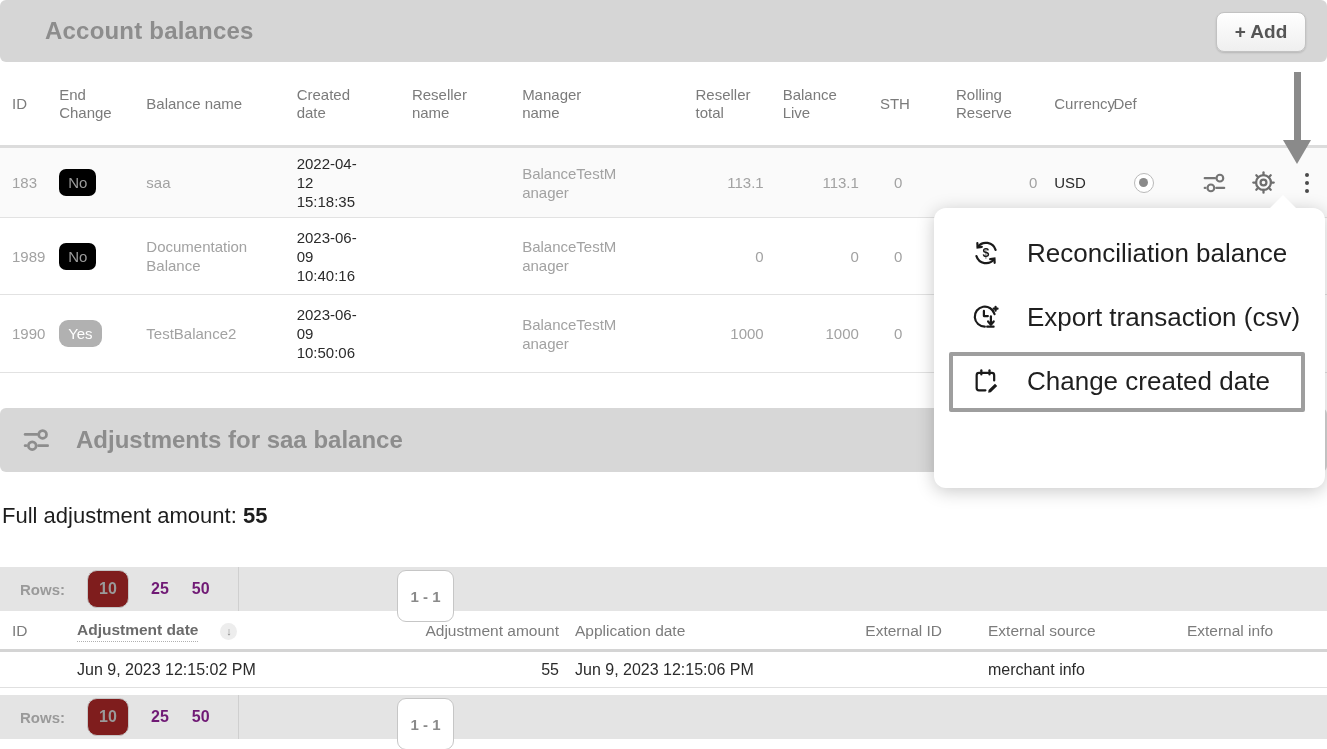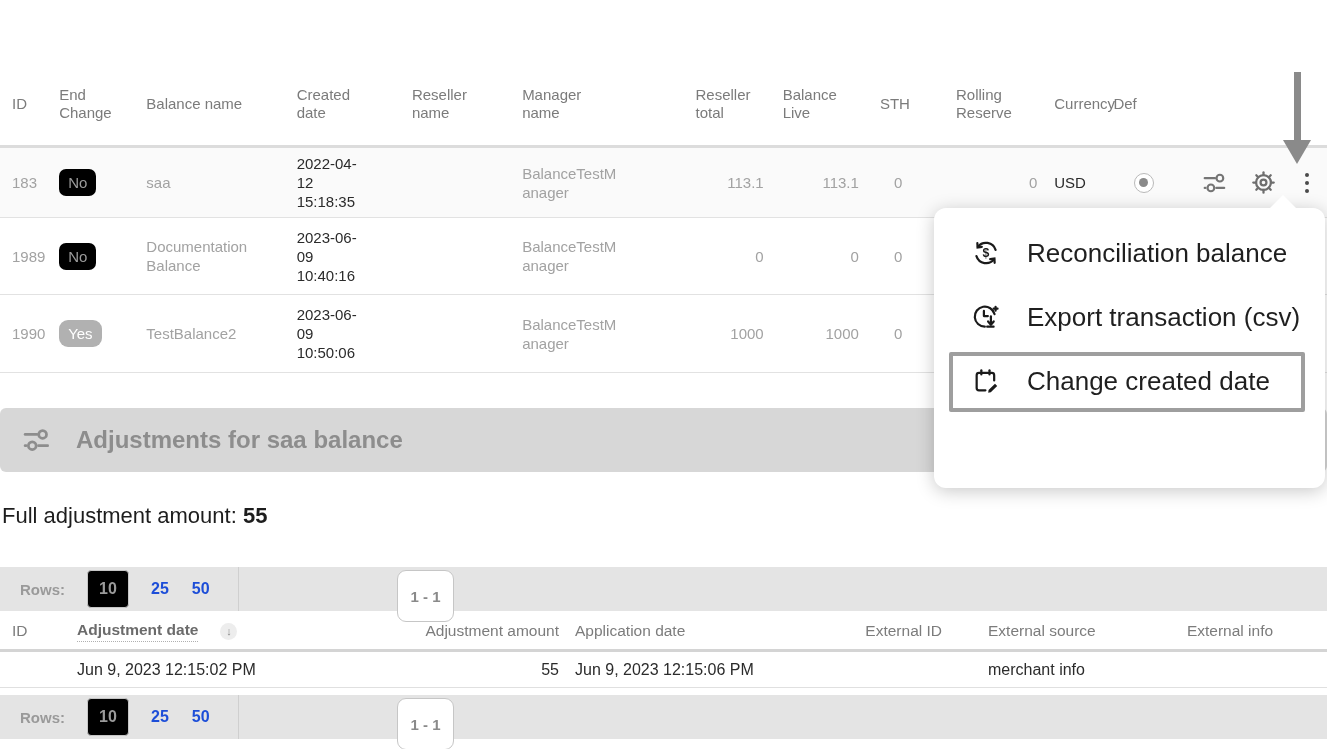--- a/index.html
+++ b/index.html
@@ -60,23 +60,23 @@
            display:flex;align-items:center;}
   .sec-bar .sec-icon{margin-left:22px;}
   .sec-title{margin-left:24px;font-size:24px;font-weight:bold;color:#8d8d8d;}
 
   .summary{position:absolute;left:2px;top:503px;font-size:22px;color:#1d1d1d;}
   .summary b{font-weight:bold;}
 
   
   .rows-bar{position:absolute;left:0;width:1327px;height:44px;background:#e4e4e4;display:flex;align-items:center;}
   .rows-bar .lbl{margin-left:20px;font-size:15px;font-weight:bold;color:#9a9a9a;}
-  .rows-opt{font-size:16px;font-weight:bold;color:#1d4ed8;cursor:pointer;}
-  .rows-sel{width:40px;height:36px;margin-left:22px;border:1px solid #c6c6c6;border-radius:4px;
-            background:#000000;display:flex;align-items:center;justify-content:center;
+  .rows-opt{font-size:16px;font-weight:bold;color:#701a75;cursor:pointer;}
+  .rows-sel{width:40px;height:36px;margin-left:22px;border:1px solid #c6c6c6;border-radius:10px;
+            background:#7f1d1d;display:flex;align-items:center;justify-content:center;
             font-size:16px;font-weight:bold;color:#9a9a9a;cursor:pointer;}
   .o25{margin-left:22px;} .o50{margin-left:23px;}
   .vdiv{width:1px;height:44px;background:#cfcfcf;margin-left:28px;}
   .page-tab{position:absolute;left:397px;width:55px;height:50px;background:#ffffff;border:1px solid #c6c6c6;
             border-radius:9px;display:flex;align-items:center;justify-content:center;
             font-size:15px;font-weight:bold;color:#8a8a8a;z-index:3;cursor:pointer;}
 
   
   .adj-table{position:absolute;left:0;top:613px;width:1327px;}
   .adj-table th{font-size:15.5px;font-weight:normal;color:#7c7c7c;text-align:left;height:34px;vertical-align:middle;}
@@ -112,20 +112,24 @@
   .annot-arrow .head{position:absolute;left:1283px;top:140px;width:0;height:0;
                      border-left:14.5px solid transparent;border-right:14.5px solid transparent;border-top:24px solid #8a8a8a;}
 
   svg{display:block;}
 </style>
 </head>
 <body>
 
 <div id="screen">
 
+  <div class="hdr-bar">
+    <div class="hdr-title">Account balances</div>
+    <div class="add-btn">+ Add</div>
+  </div>
 
   <table class="bal-table">
     <colgroup>
       <col class="c-id">
         <col class="c-ep">
         <col class="c-bn">
         <col class="c-cd">
         <col class="c-rn">
         <col class="c-mn">
       <col class="c-bt">

